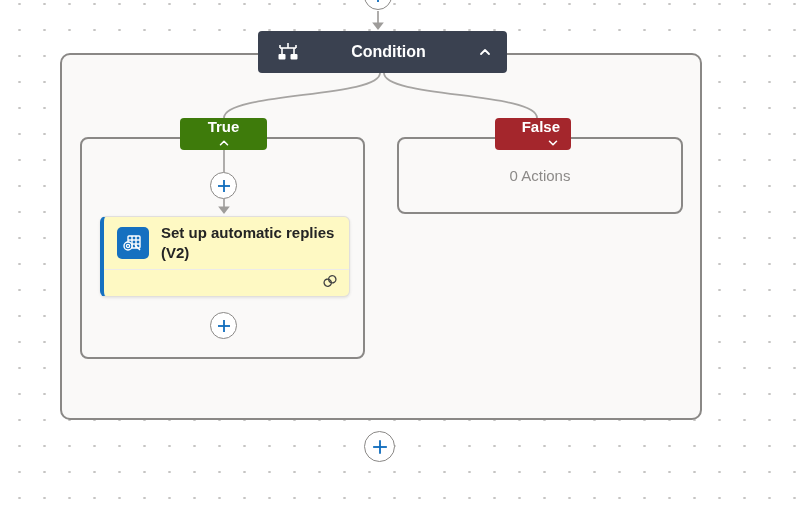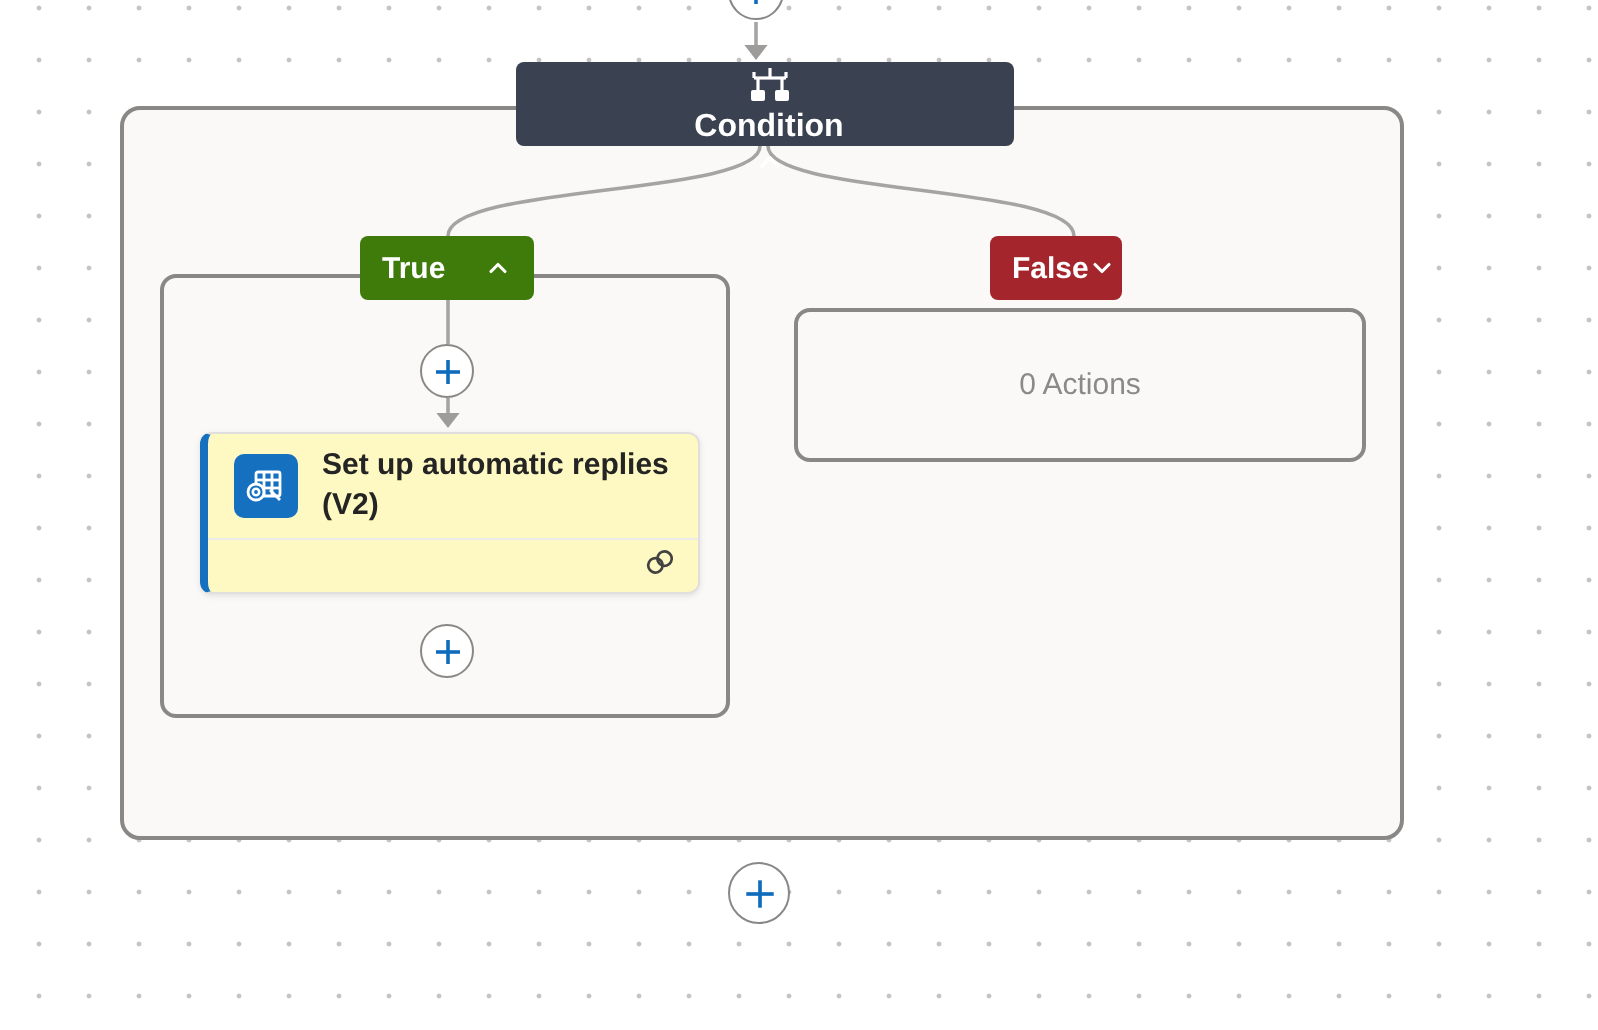--- a/index.html
+++ b/index.html
@@ -16,47 +16,47 @@
 
   
   .scope {
     position: absolute;
     background: #faf9f8;
     border: 2px solid #8a8886;
   }
   .scope.outer  { left: 60px;  top: 53px;  width: 642px; height: 367px; border-radius: 10px; z-index: 1; }
   .scope.branch { border-radius: 8px; z-index: 2; }
   .scope.true-scope  { left: 80px;  top: 137px; width: 285px; height: 222px; }
-  .scope.false-scope { left: 397px; top: 154px; width: 286px; height: 77px;
+  .scope.false-scope { left: 397px; top: 137px; width: 286px; height: 77px;
                        display: flex; align-items: center; justify-content: center; }
   .empty-text { color: #8c8a88; font-size: 15px; }
 
   
   svg.connectors { position: absolute; left: 0; top: 0; z-index: 3; pointer-events: none; }
 
   
   .condition-node {
     position: absolute; left: 258px; top: 31px; width: 249px; height: 42px;
     background: #3a4150; border-radius: 4px; z-index: 5;
     display: flex; align-items: center; padding: 0 14px 0 18px;
-    color: #ffffff; cursor: pointer; flex-direction: column;
+    color: #ffffff; cursor: pointer;
   }
   .condition-node .title { flex: 1; text-align: center; font-size: 16px; font-weight: 700; }
   .node-icon { width: 24px; height: 24px; display: block; }
   .chev { width: 16px; height: 16px; display: block; }
 
   
   .badge {
     position: absolute; top: 118px; height: 32px; z-index: 4;
     display: flex; align-items: center; justify-content: space-between;
     padding: 0 11px; border-radius: 4px; color: #fff;
-    font-size: 15px; font-weight: 700; cursor: pointer;
+    font-size: 15px; font-weight: 700; cursor: pointer; flex-direction: column;
   }
   .badge.true-badge  { left: 180px; width: 87px; background: #3e7b0b; }
-  .badge.false-badge { left: 495px; width: 66px; background: #a4262c; }
+  .badge.false-badge { left: 495px; width: 76px; background: #a4262c; align-items: flex-end; }
   .badge .chev { width: 14px; height: 14px; }
 
   
   .plus-btn {
     position: absolute; z-index: 4; border-radius: 50%;
     background: #ffffff; border: 1px solid #8a8886;
     display: flex; align-items: center; justify-content: center; cursor: pointer;
   }
   .plus-btn svg { display: block; }
   .plus-top    { left: 364px; top: -18px; width: 28px; height: 28px; }

